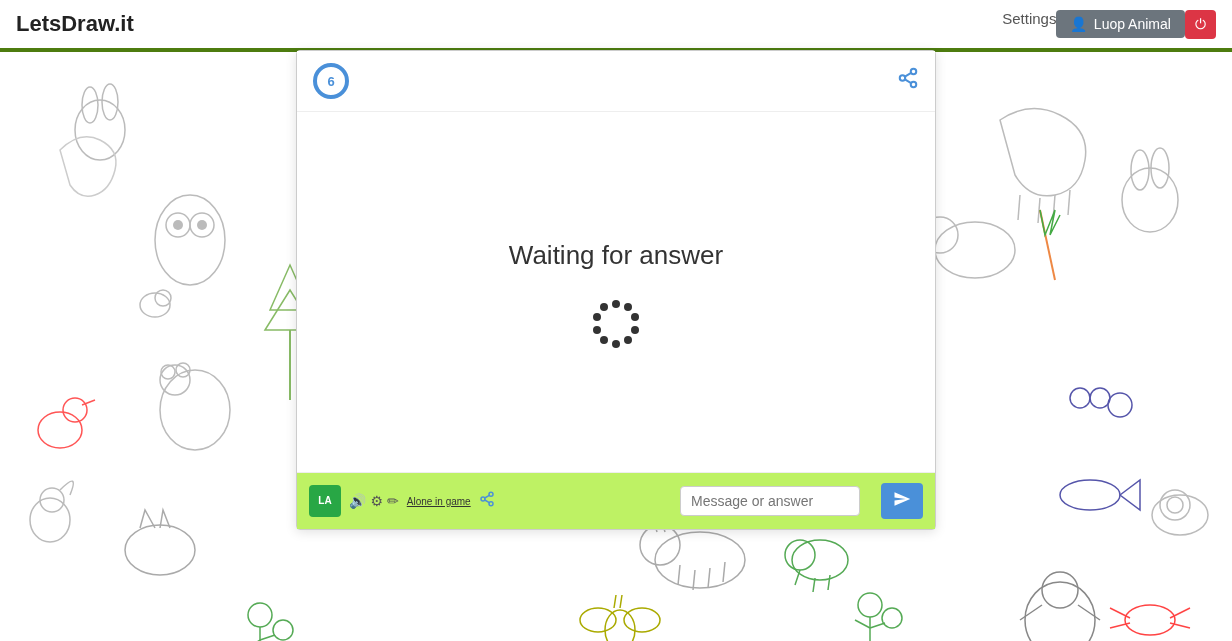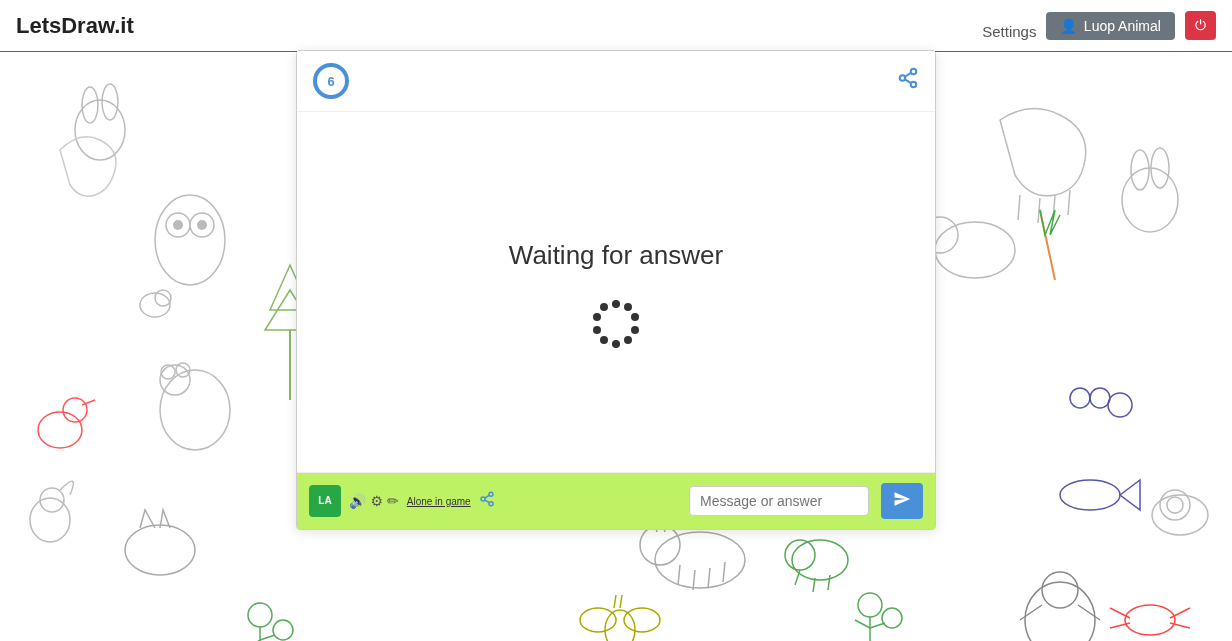--- a/index.html
+++ b/index.html
@@ -11,21 +11,21 @@
       height: 641px;
       position: relative;
     }
 
     
     .navbar {
       display: flex;
       align-items: center;
       justify-content: space-between;
       background: #fff;
-      border-bottom: 1px solid #4d7c0f;
+      border-bottom: 4px solid #4d7c0f;
       padding: 14px 16px;
       height: 52px;
       position: relative;
       z-index: 10;
     }
     .navbar-brand {
       font-size: 22px;
       font-weight: bold;
       color: #222;
     }
@@ -36,22 +36,21 @@
       color: #4a90d9;
       font-size: 18px;
       font-weight: bold;
       cursor: pointer;
     }
     .navbar-center .dropdown-arrow {
       font-size: 14px;
     }
     .navbar-right {
       display: flex;
-      align-items: flex-end;
-      gap: 10px;
+      align-items: flex-start;
     }
     .settings-link {
       color: #555;
       font-size: 15px;
       cursor: pointer;
       text-decoration: none;
     }
     .user-btn {
       background: #6c757d;
       color: #fff;
@@ -217,21 +216,21 @@
       text-decoration: underline;
     }
     .share-small {
       color: #4a90d9;
       font-size: 16px;
       cursor: pointer;
     }
 
     .message-area {
       display: flex;
-      gap: 12px;
+      gap: 21px;
       align-items: center;
     }
     .message-input {
       border: 1px solid #ccc;
       border-radius: 4px;
       padding: 6px 10px;
       font-size: 14px;
       width: 180px;
       color: #999;
     }

